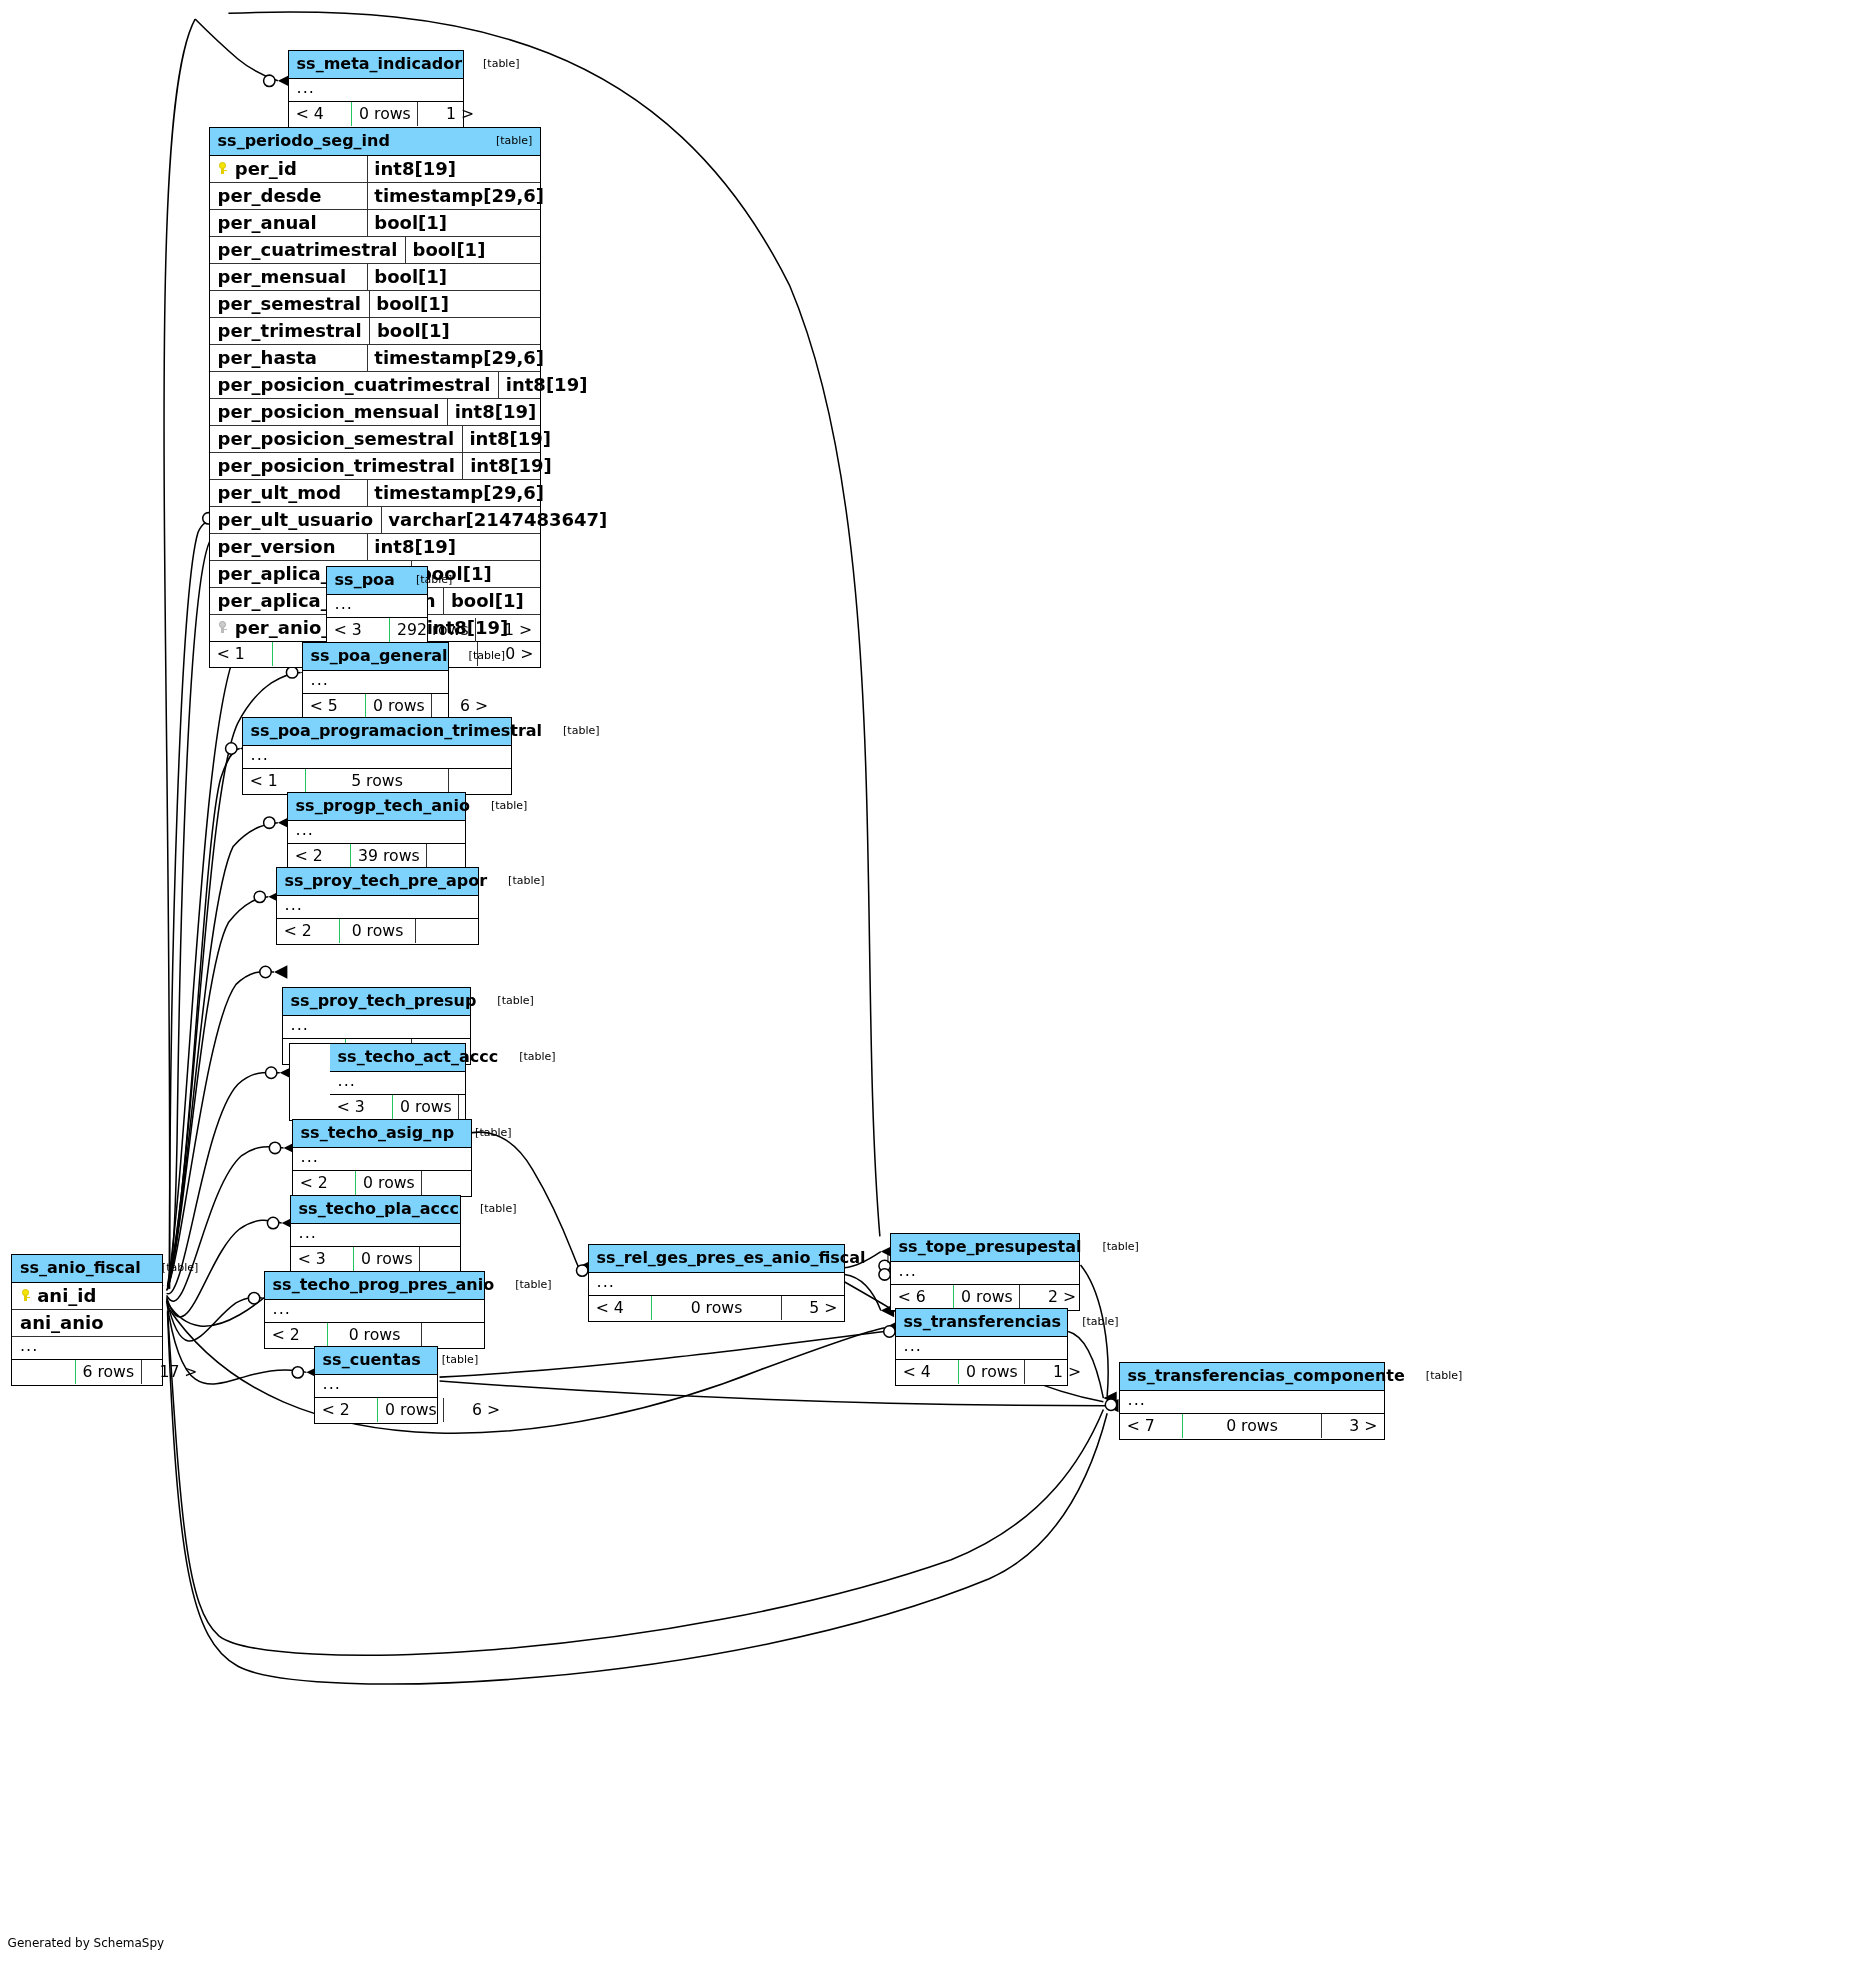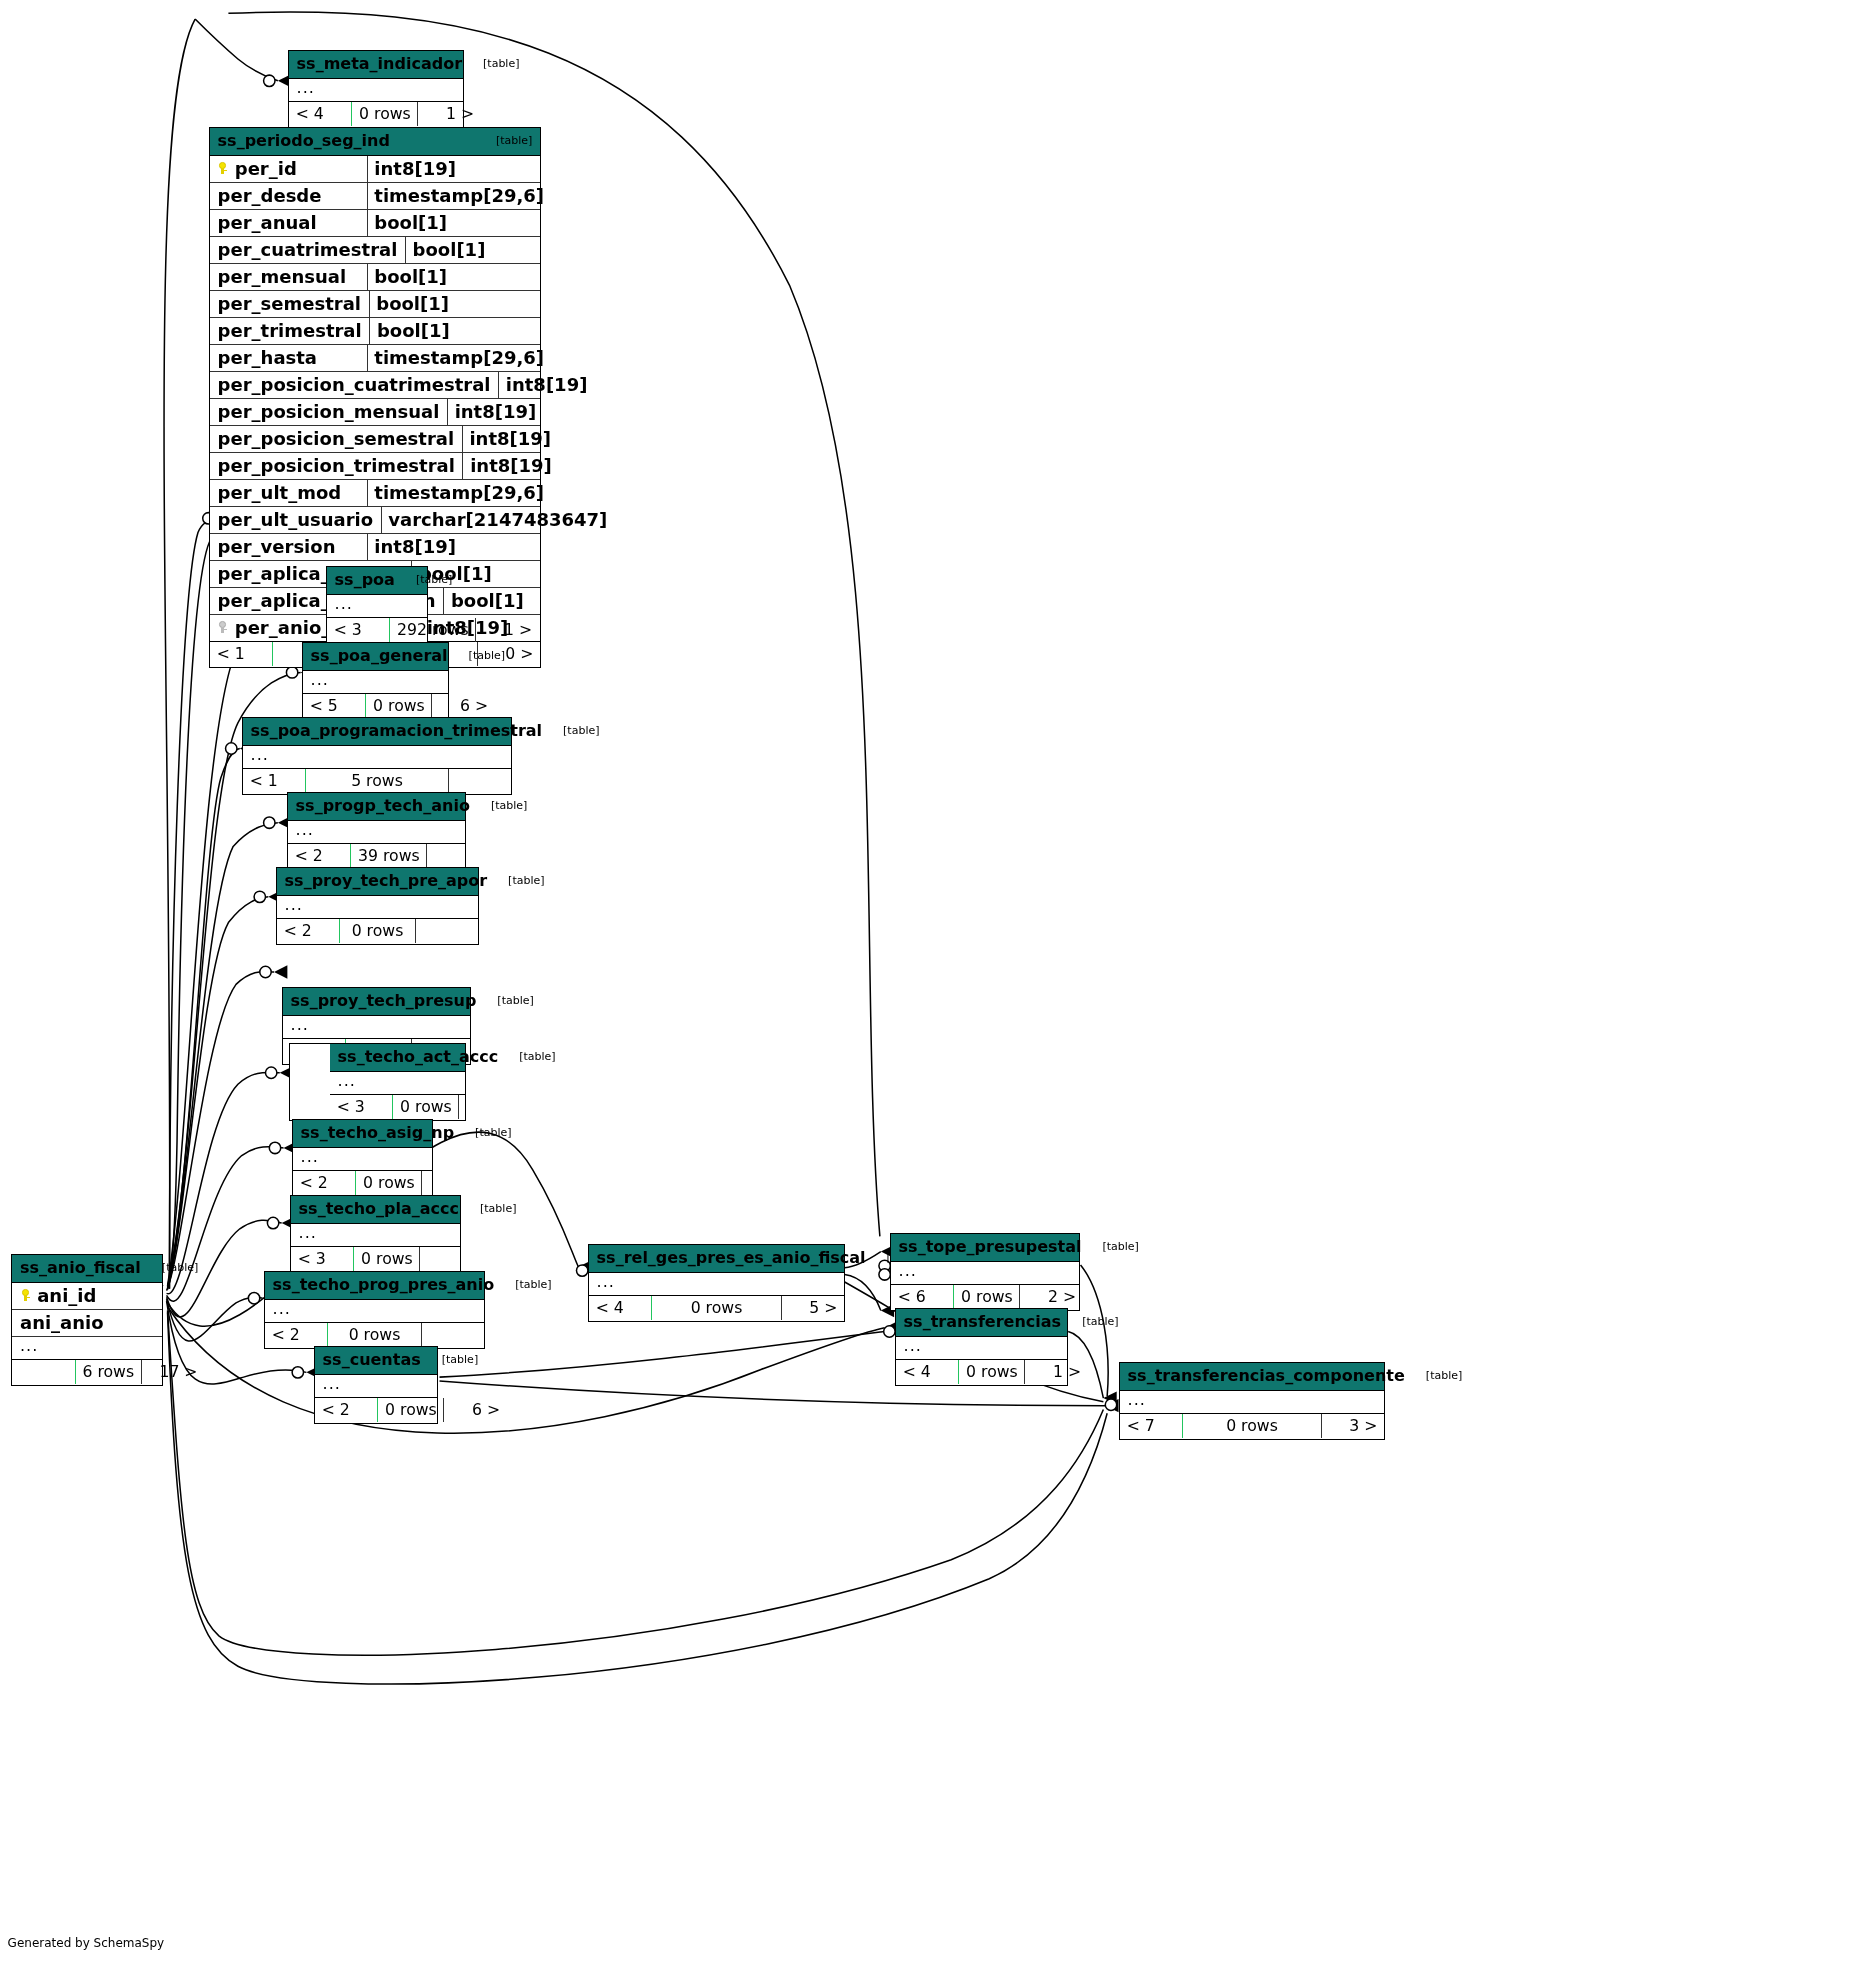--- a/index.html
+++ b/index.html
@@ -1,21 +1,21 @@
 <!DOCTYPE html>
 <html style="font-size:15px"><head>
 <meta charset="utf-8">
 <style>
   html,body{margin:0;padding:0;background:#ffffff;}
   body{font-family:"DejaVu Sans","Liberation Sans",sans-serif;}
   #canvas{position:relative;width:1852px;height:1982px;background:#fff;overflow:hidden;}
   svg.edges{position:absolute;left:0;top:0;width:1852px;height:1982px;pointer-events:none;}
   .tbl{position:absolute;border:1.9px solid #000;background:#fff;box-sizing:border-box;}
   .tbl .hdr{display:flex;justify-content:space-between;align-items:center;
-            background:#0f766e;border-bottom:1.9px solid #000;padding:2.9px 7.6px 3.8px 7.6px;
+            background:#7dd3fc;border-bottom:1.9px solid #000;padding:2.9px 7.6px 3.8px 7.6px;
             font-size:16px;font-weight:bold;color:#000;line-height:1.25;white-space:nowrap;}
   .tbl .hdr .tag{font-weight:normal;font-size:11px;padding-left:21px;}
   .tbl .rows{display:block;}
   .tbl .row{display:flex;border-bottom:1px solid #333;min-height:26px;align-items:center;font-size:18px;font-weight:bold;}
   .tbl .row:last-child{border-bottom:none;}
   .tbl .row .nm{flex:1;padding:1.9px 7.6px 2.9px 7.6px;display:flex;align-items:center;gap:6.7px;white-space:nowrap;}
   .tbl .row .ty{width:0;padding:1.9px 5.7px 2.9px 6.7px;border-left:1px solid #333;white-space:nowrap;}
   .tbl.withtype .row .ty{width:160px;}
   .key{display:inline-block;width:10.5px;height:12.4px;position:relative;flex:none;}
   .key i{position:absolute;left:1.9px;top:0;width:6.7px;height:6.7px;border-radius:50%;border:1.9px solid #d9c500;background:#f5e400;box-sizing:border-box;}
@@ -385,21 +385,21 @@
         <span>ss_techo_act_accc</span>
         <span class="tag">[table]</span>
       </div>
       <div class="ellip">...</div>
       <div class="foot">
         <div class="l fixl">&lt; 3</div>
         <div class="c">0 rows</div>
         <div class="r fixr"></div>
       </div>
     </div>
-    <div class="tbl" style="left: 292px; top: 1119px; width: 141px;">
+    <div class="tbl" style="left: 292px; top: 1119px; width: 180px;">
       <div class="hdr">
         <span>ss_techo_asig_np</span>
         <span class="tag">[table]</span>
       </div>
       <div class="ellip">...</div>
       <div class="foot">
         <div class="l fixl">&lt; 2</div>
         <div class="c">0 rows</div>
         <div class="r fixr"></div>
       </div>

